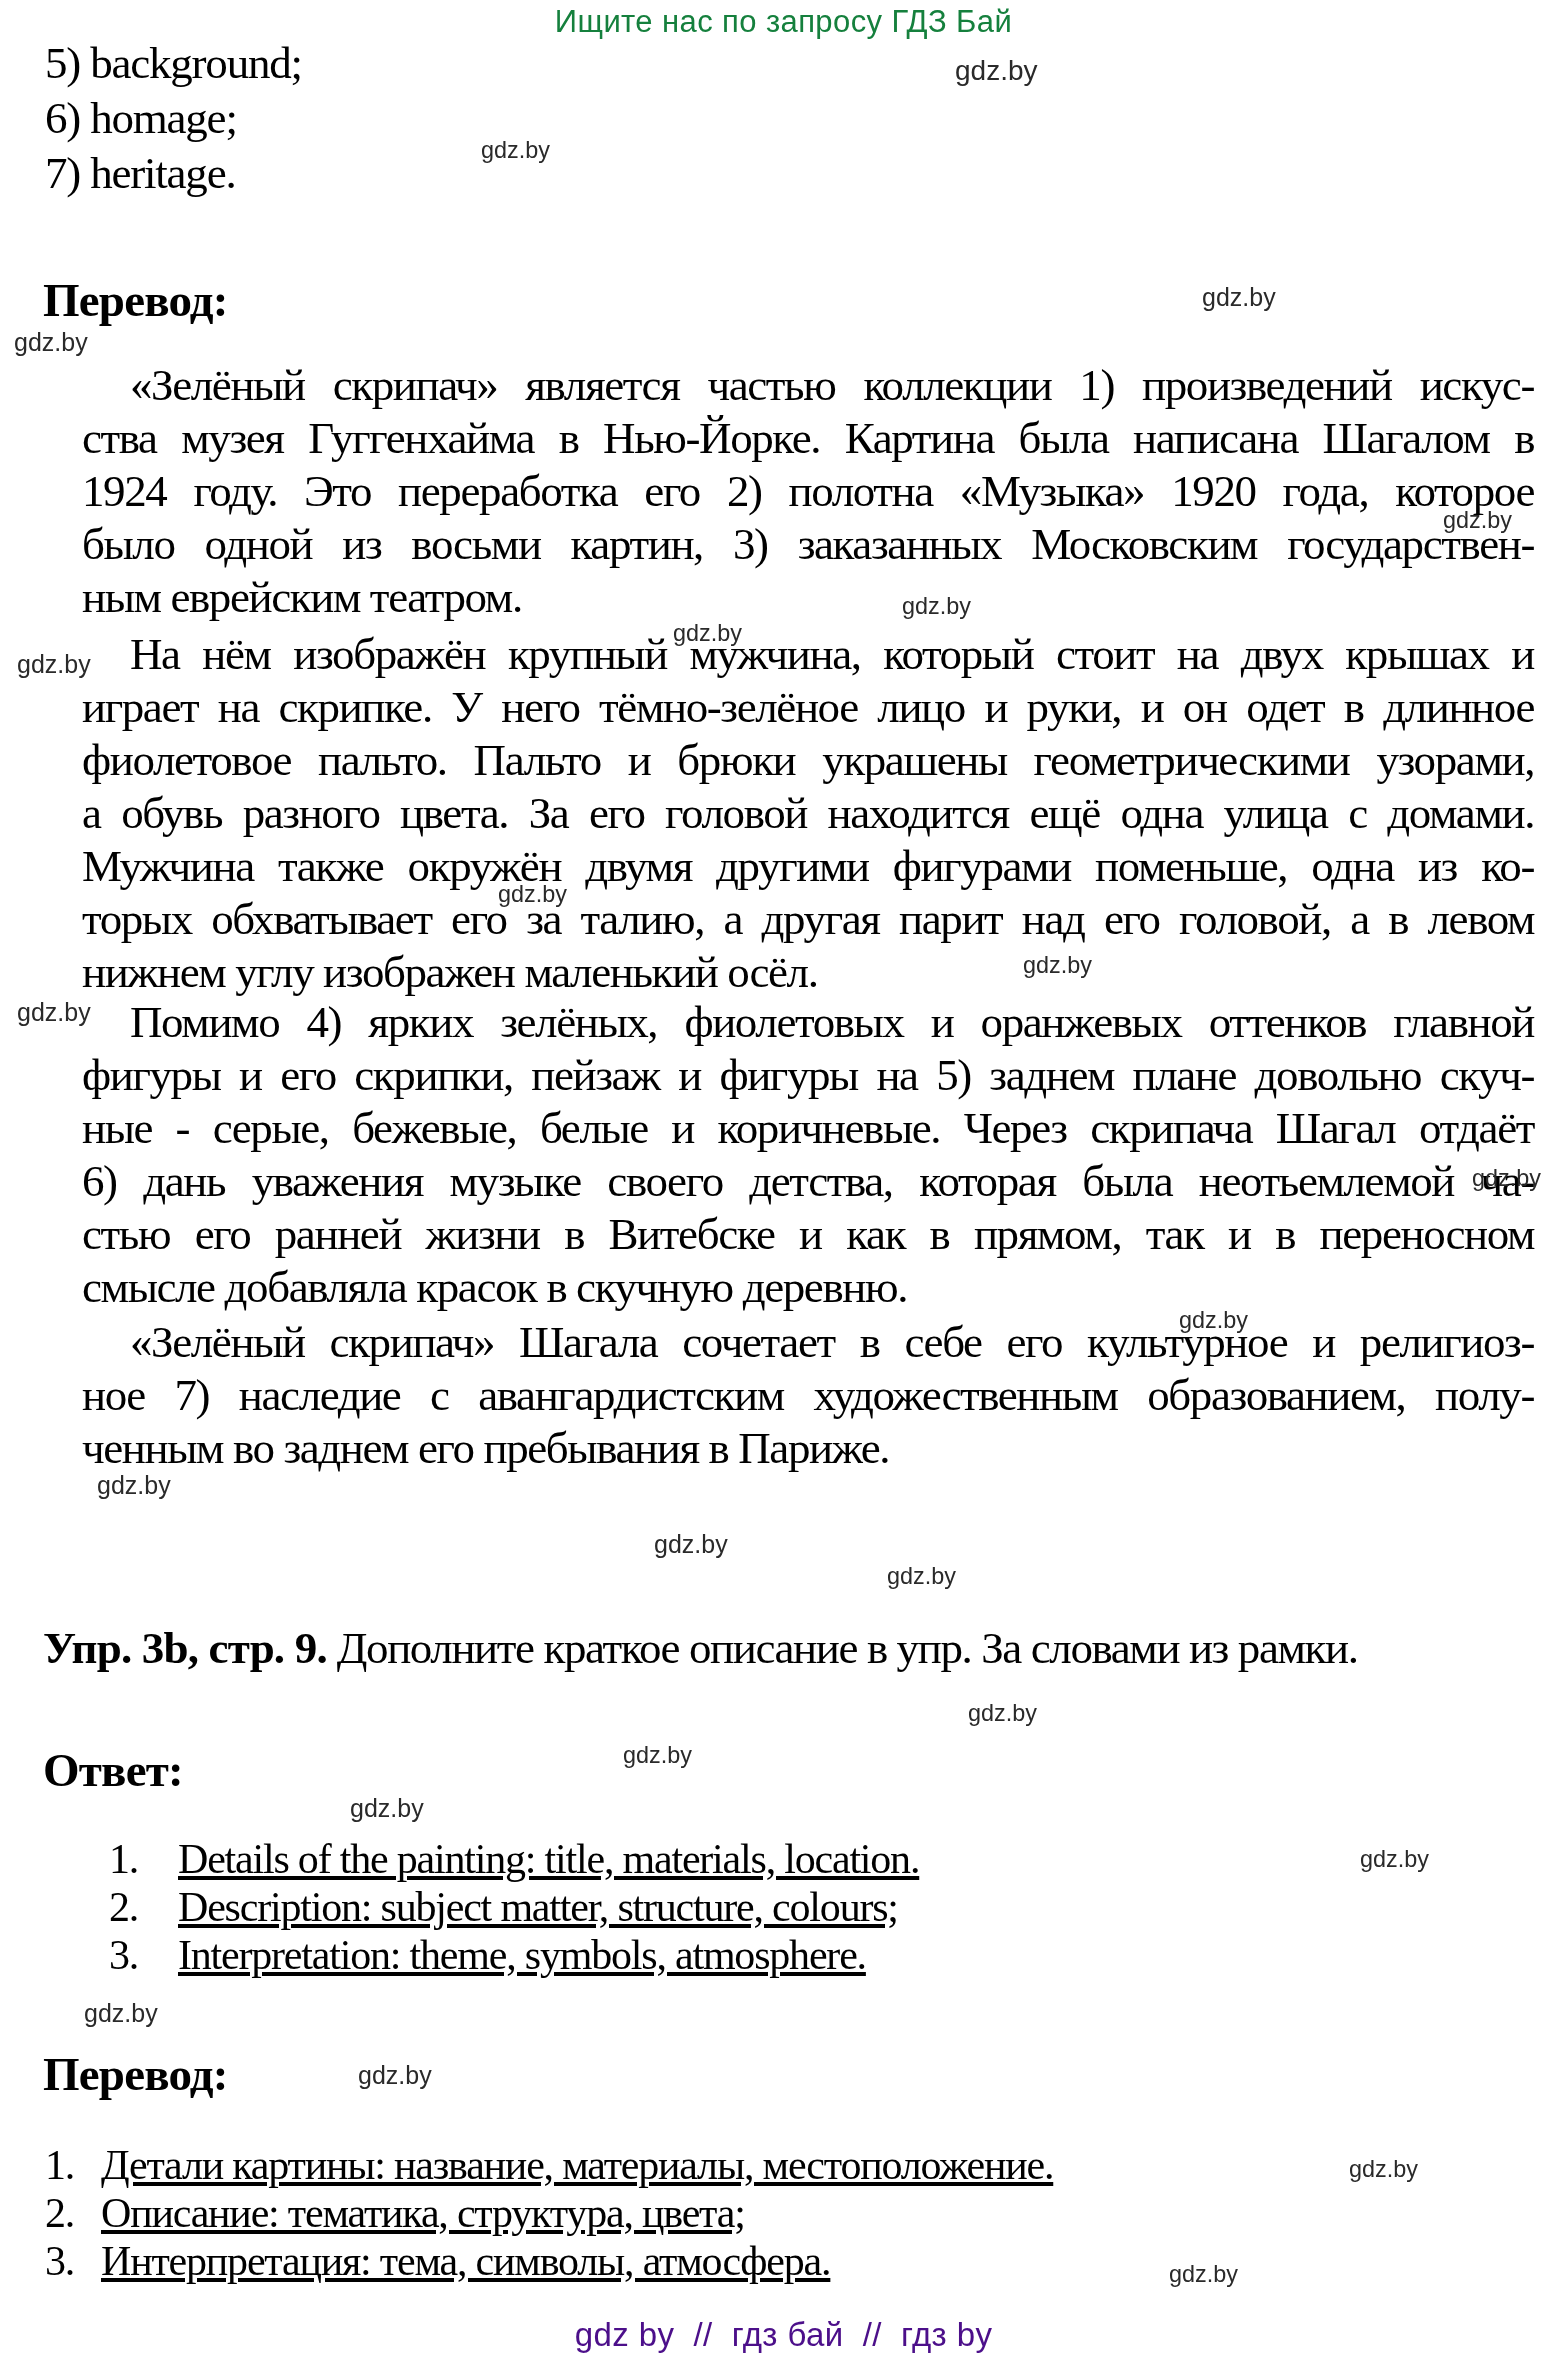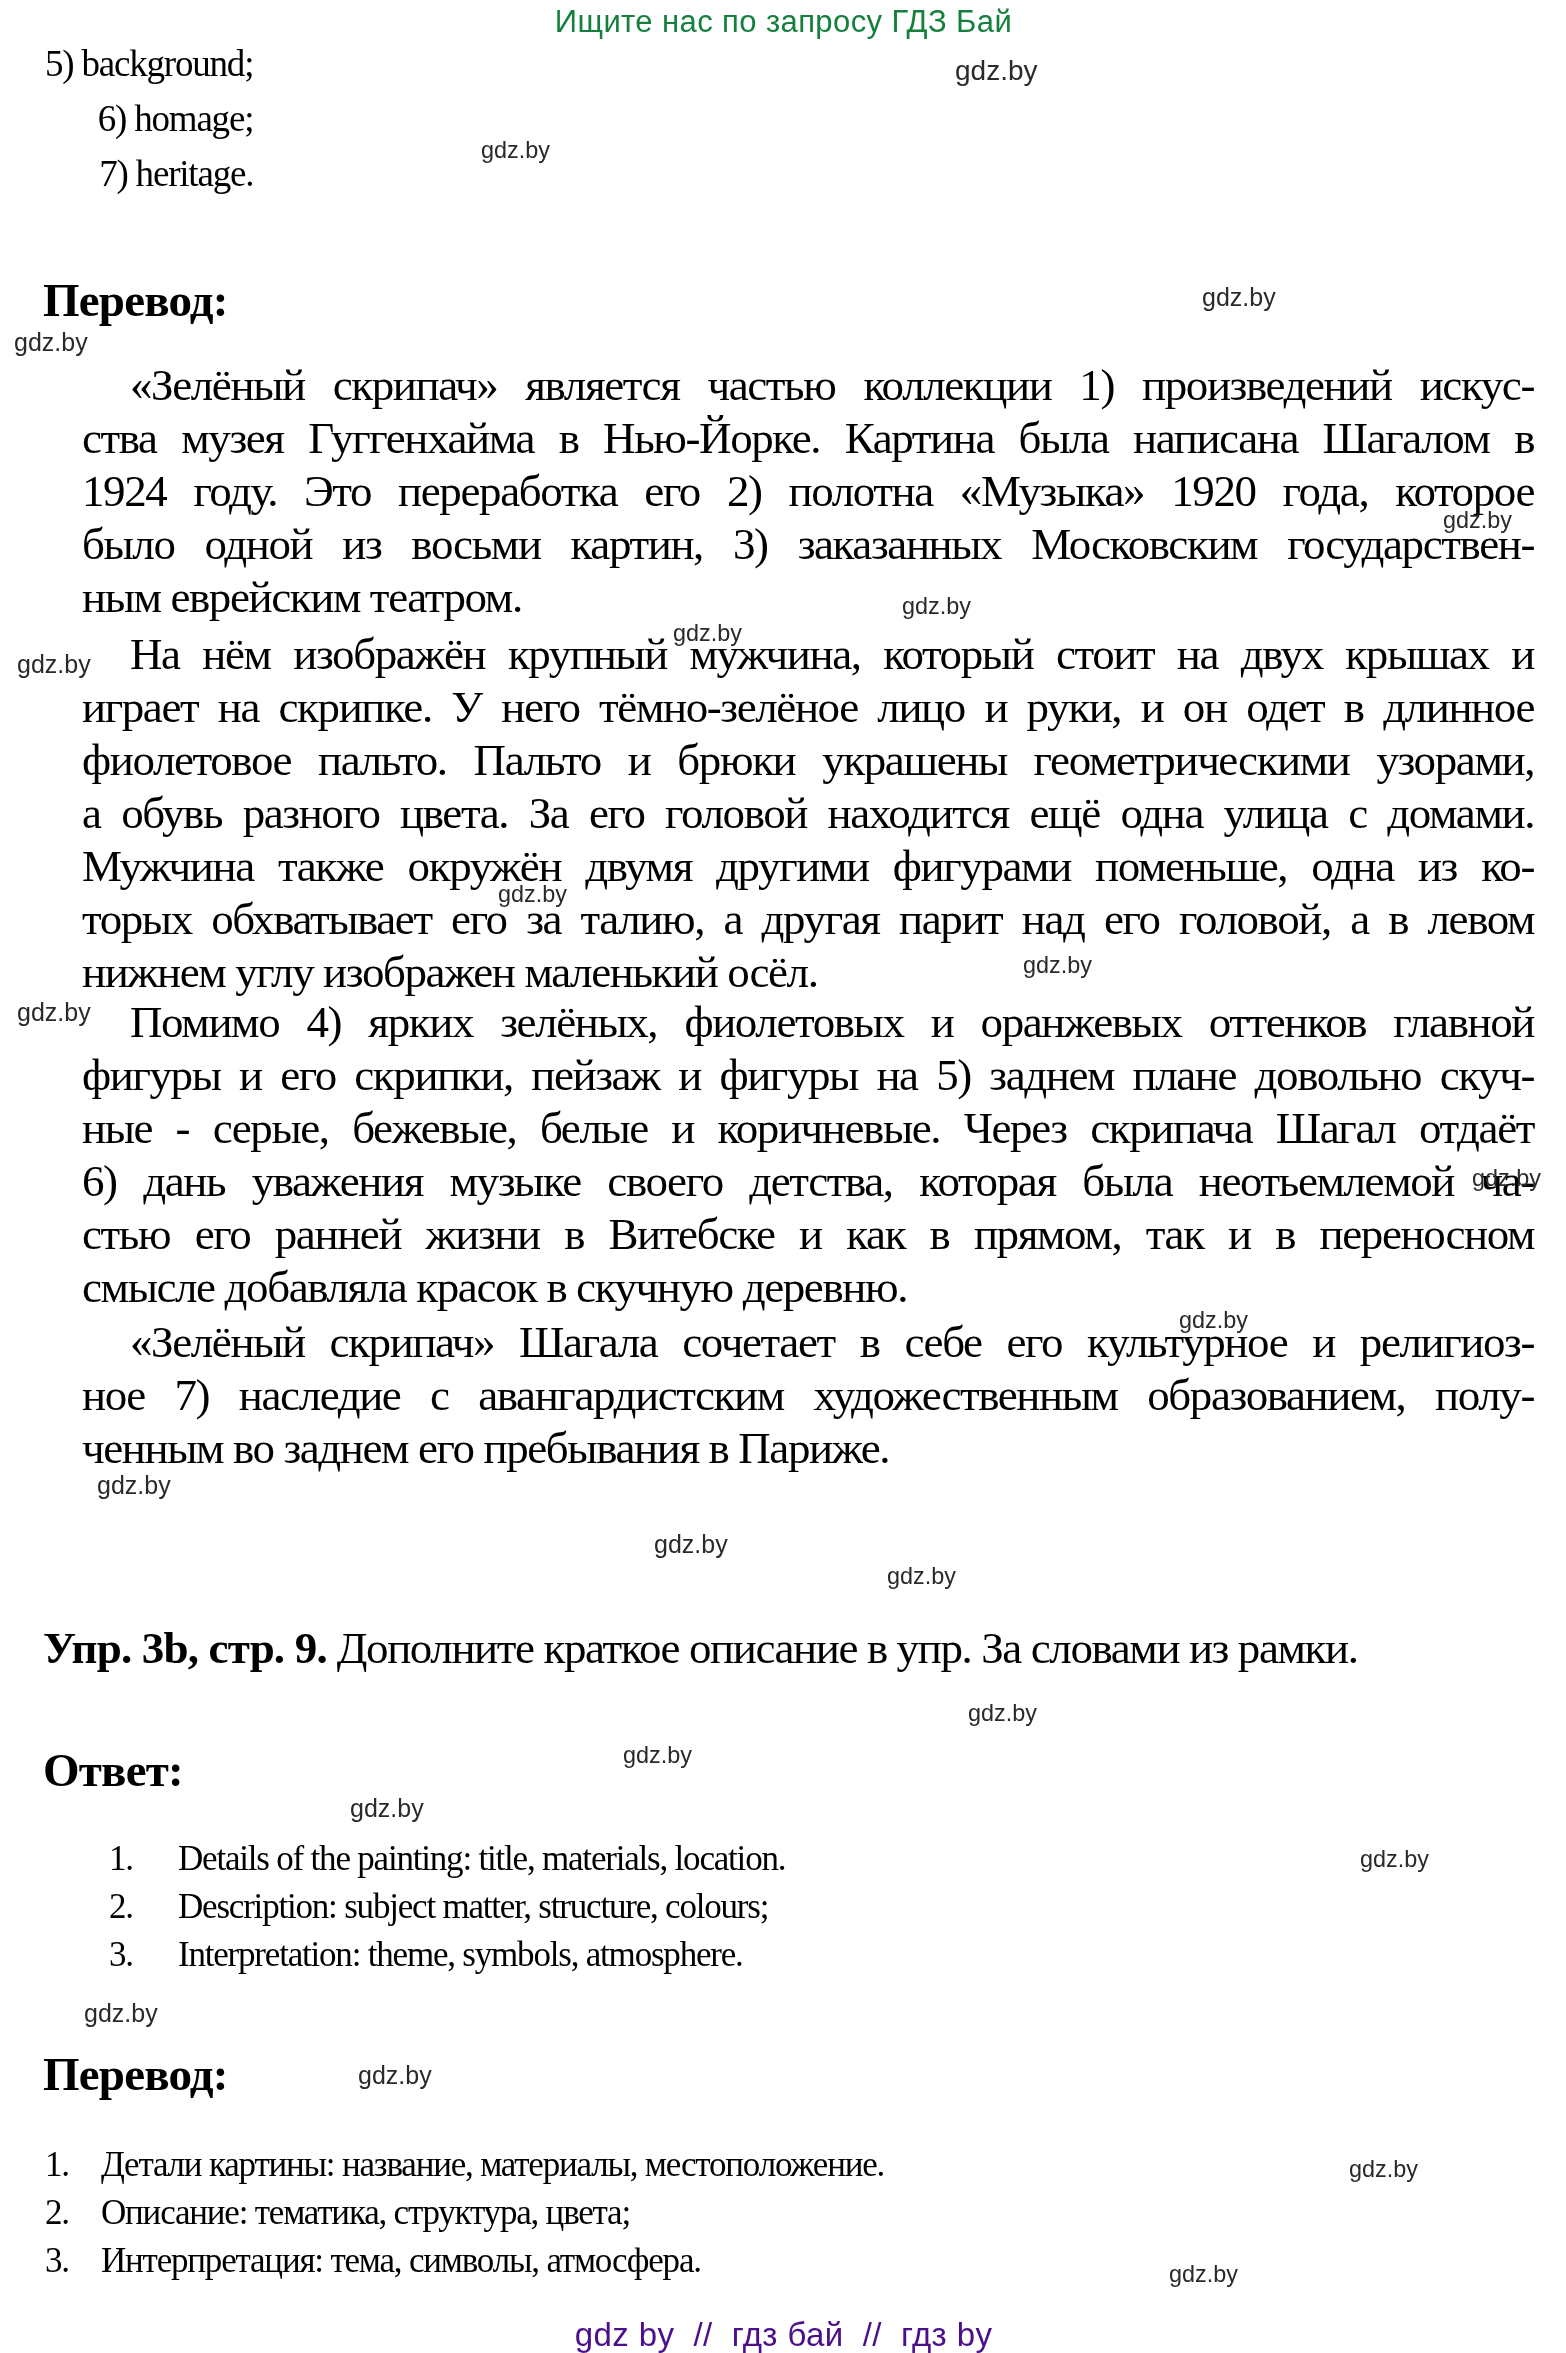--- a/index.html
+++ b/index.html
@@ -14,21 +14,21 @@
   
   .promo-header{
     position:absolute;top:0;left:0;width:100%;
     text-align:center;
     font-family:"Liberation Sans", sans-serif;
     font-weight:500;
     font-size:31px;line-height:44px;
     letter-spacing:0.4px;
   }
   
-  .word-list{position:absolute;left:45px;top:36px;font-size:37px;letter-spacing:-1.2px;text-align:right;}
+  .word-list{position:absolute;left:45px;top:36px;font-size:45px;letter-spacing:-1.2px;}
   .word-list .word-line{height:55px;line-height:55px;white-space:pre;}
   
   .heading{
     position:absolute;left:35px;margin:8px;
     font-size:47px;font-weight:bold;letter-spacing:-0.8px;line-height:1em;
   }
   .h-perevod1{top:269px;}
   .h-otvet{top:1739px;}
   .h-perevod2{top:2043px;}
   
@@ -43,21 +43,21 @@
   }
   .para .line.first{text-indent:48px;}
   .para .line.last{text-align:left;text-align-last:left;}
   
   .exercise-line{
     position:absolute;left:35px;top:1622px;width:1499px;
     font-size:45px;letter-spacing:-1.4px;line-height:53px;white-space:pre;margin-left:8px;
   }
   .exercise-line b{letter-spacing:-0.8px;}
   
-  .num-list{position:absolute;font-size:35px;letter-spacing:-1.2px;}
+  .num-list{position:absolute;font-size:42px;letter-spacing:-1.2px;text-decoration:underline;}
   .list-answer{left:109px;top:1835px;}
   .list-translation{left:45px;top:2141px;}
   .num-list .li-row{height:48px;line-height:48px;white-space:pre;}
   .num-list .li-num{display:inline-block;}
   .list-answer .li-num{width:69px;}
   .list-translation .li-num{width:56px;}
   
   .site-footer{
     position:absolute;top:2314px;left:0;width:100%;
     text-align:center;white-space:pre;

